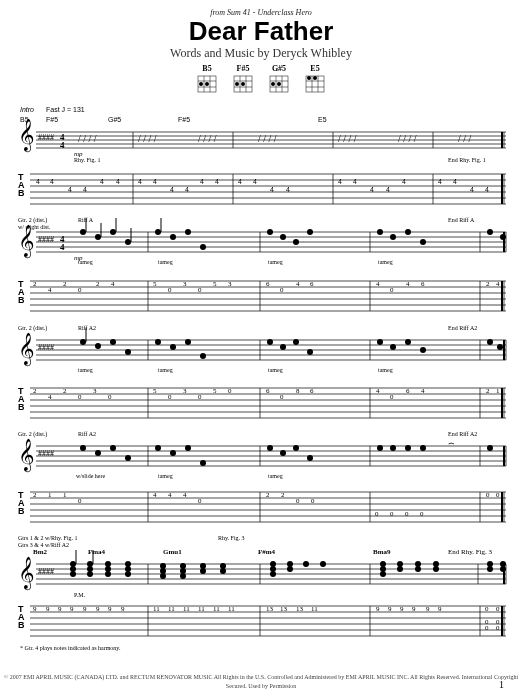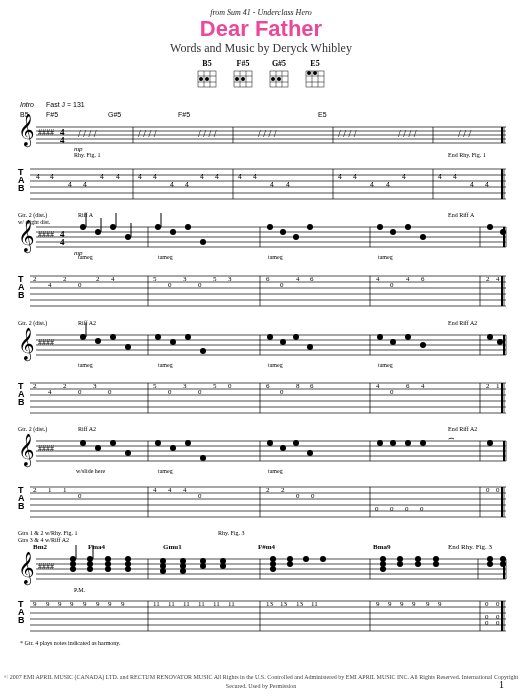--- a/index.html
+++ b/index.html
@@ -21,23 +21,23 @@
     .header {
       text-align: center;
       margin-bottom: 2px;
     }
     .from-line {
       font-size: 8px;
       color: #222;
       font-style: italic;
     }
     .song-title {
-      font-size: 22px;
+      font-size: 26px;
       font-weight: bold;
-      color: #ec4899;
+      color: #000000;
       line-height: 1.1;
       font-family: Arial, sans-serif;
     }
     .author-line {
       font-size: 12px;
       color: #333;
       margin-bottom: 3px;
     }
     .chord-diagrams {
       display: flex;

